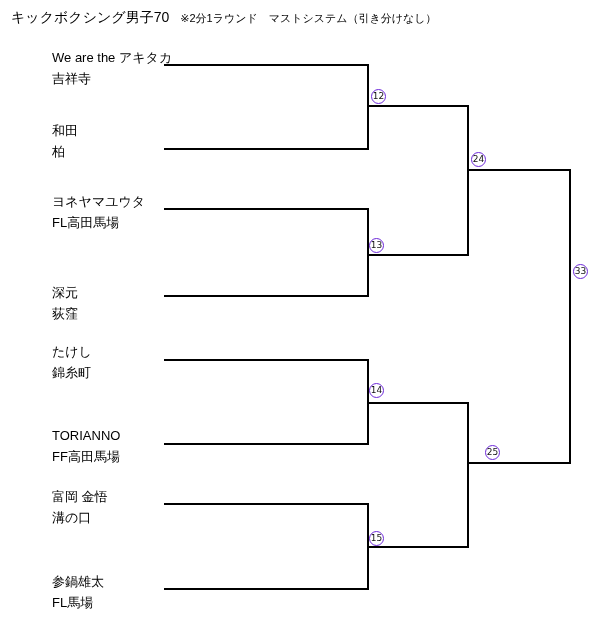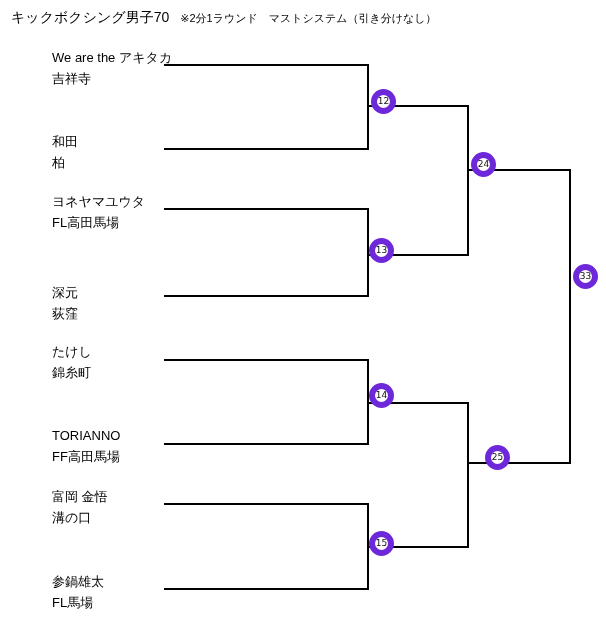--- a/index.html
+++ b/index.html
@@ -32,21 +32,21 @@
   }
   .entry .fighter, .entry .gym { height: 21px; }
 
   .hl { position: absolute; height: 2px; background: #000000; }
   .vl { position: absolute; width: 2px; background: #000000; }
 
   .mnum {
     position: absolute;
     width: 13px;
     height: 13px;
-    border: 6px solid #6d28d9;
+    border: 1px solid #6d28d9;
     border-radius: 50%;
     background: #ffffff;
     font-size: 9px;
     line-height: 13px;
     text-align: center;
     color: #111111;
     font-family: "DejaVu Sans", sans-serif;
   }
 </style>
 </head>
@@ -55,21 +55,21 @@
 <div class="page">
 
   <div class="header">
     <span class="title">キックボクシング男子70</span><span class="subtitle">※2分1ラウンド　マストシステム（引き分けなし）</span>
   </div>
 
   <div class="entry" style="top:47px">
     <div class="fighter">We are the アキタカ</div>
     <div class="gym">吉祥寺</div>
   </div>
-  <div class="entry" style="top:131px">
+  <div class="entry" style="top:120px">
     <div class="fighter">和田</div>
     <div class="gym">柏</div>
   </div>
   <div class="entry" style="top:191px">
     <div class="fighter">ヨネヤマユウタ</div>
     <div class="gym">FL高田馬場</div>
   </div>
   <div class="entry" style="top:282px">
     <div class="fighter">深元</div>
     <div class="gym">荻窪</div>

